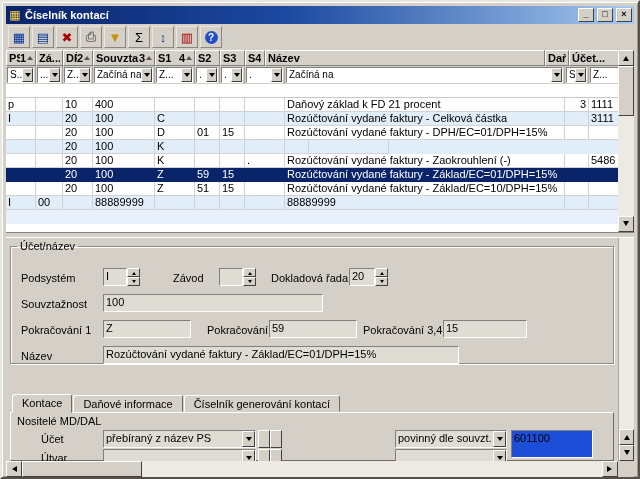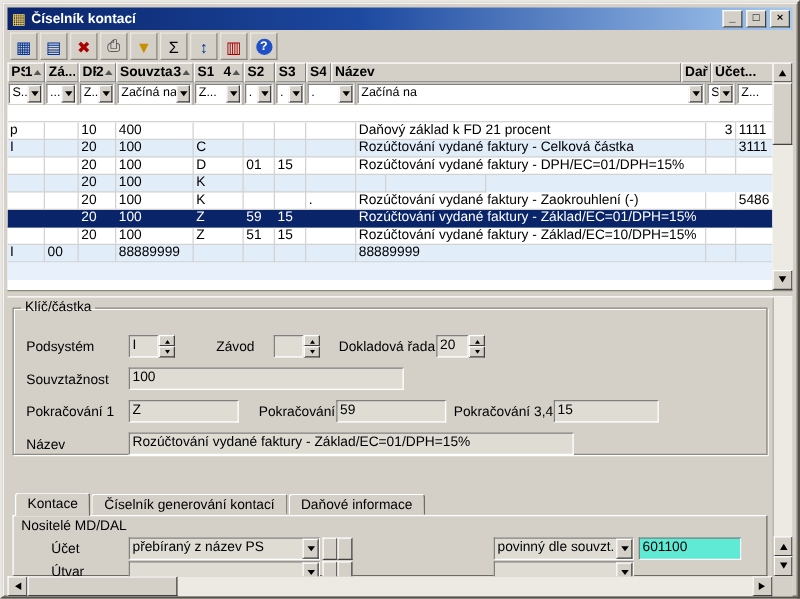--- a/index.html
+++ b/index.html
@@ -96,21 +96,21 @@
   .tab.active{height:19px;font-weight:normal;margin-bottom:-1px;margin-top:28px;}
 
   .tabpanel{flex:1;position:relative;margin:0 2px 0 2px;background:#d4d0c8;
     border:1px solid;border-color:#fff #6f6b63 #6f6b63 #fff;}
   .sub-title{position:absolute;left:6px;top:2px;white-space:nowrap;}
   .krow-label{position:absolute;white-space:nowrap;}
   .combo{position:absolute;height:18px;background:#dfdcd4;border:1px solid;border-color:#808080 #fff #fff #808080;display:flex;}
   .combo .ctext{flex:1;min-width:0;overflow:hidden;white-space:nowrap;padding:1px 0 0 2px;}
   .combo .cbtn{flex:0 0 13px;}
   .auxbtn{position:absolute;width:12px;height:18px;background:#d4d0c8;border:1px solid;border-color:#fff #404040 #404040 #fff;}
-  .vfield{position:absolute;height:18px;background:#5eead4;border:1px solid;border-color:#808080 #fff #fff #808080;
+  .vfield{position:absolute;height:28px;background:#1d4ed8;border:1px solid;border-color:#808080 #fff #fff #808080;
     padding:1px 2px 0 2px;overflow:hidden;white-space:nowrap;}
   .lower-scroll{flex:0 0 16px;background:#eceae3;display:flex;flex-direction:column;border-left:1px solid #aaa6a0;}
 </style>
 </head>
 <body>
 
 <div class="window">
 
   <div class="titlebar">
     <span class="win-icon">▦</span>
@@ -402,21 +402,21 @@
         </div>
     </div>
   </div>
 
   <div class="divider"></div>
 
   <div class="lower">
     <div class="lower-content">
 
       <fieldset class="group">
-        <legend>Klíč/částka</legend>
+        <legend>Účet/název</legend>
 
         <span class="lbl" style="left:10px;top:20px">Podsystém</span>
         <div class="sfield" style="left:92px;top:16px;width:24px"><span>I</span></div>
         <div class="spin" style="left:116px;top:16px">
           <div>
               <span class="tri up"></span>
             </div>
           <div>
               <span class="tri dn"></span>
             </div>
@@ -453,22 +453,22 @@
         <div class="sfield" style="left:258px;top:68px;width:88px"><span>59</span></div>
         <span class="lbl" style="left:352px;top:72px">Pokračování 3,4</span>
         <div class="sfield" style="left:432px;top:68px;width:84px"><span>15</span></div>
 
         <span class="lbl" style="left:10px;top:98px">Název</span>
         <div class="sfield" style="left:92px;top:94px;width:356px"><span>Rozúčtování vydané faktury - Základ/EC=01/DPH=15%</span></div>
       </fieldset>
 
       <div class="tabs" id="tabs">
           <span class="tab active">Kontace</span>
+          <span class="tab">Daňové informace</span>
           <span class="tab">Číselník generování kontací</span>
-          <span class="tab">Daňové informace</span>
         </div>
 
       <div class="tabpanel">
         <span class="sub-title">Nositelé MD/DAL</span>
         <div id="kontaceRows">
             <span class="krow-label" style="left: 30px; top: 20px;">Účet</span>
             <div class="combo" style="left: 92px; top: 17px; width: 153px;">
               <span class="ctext">přebíraný z název PS</span>
               <span class="cbtn">
                 <span class="arr-dn"></span>

